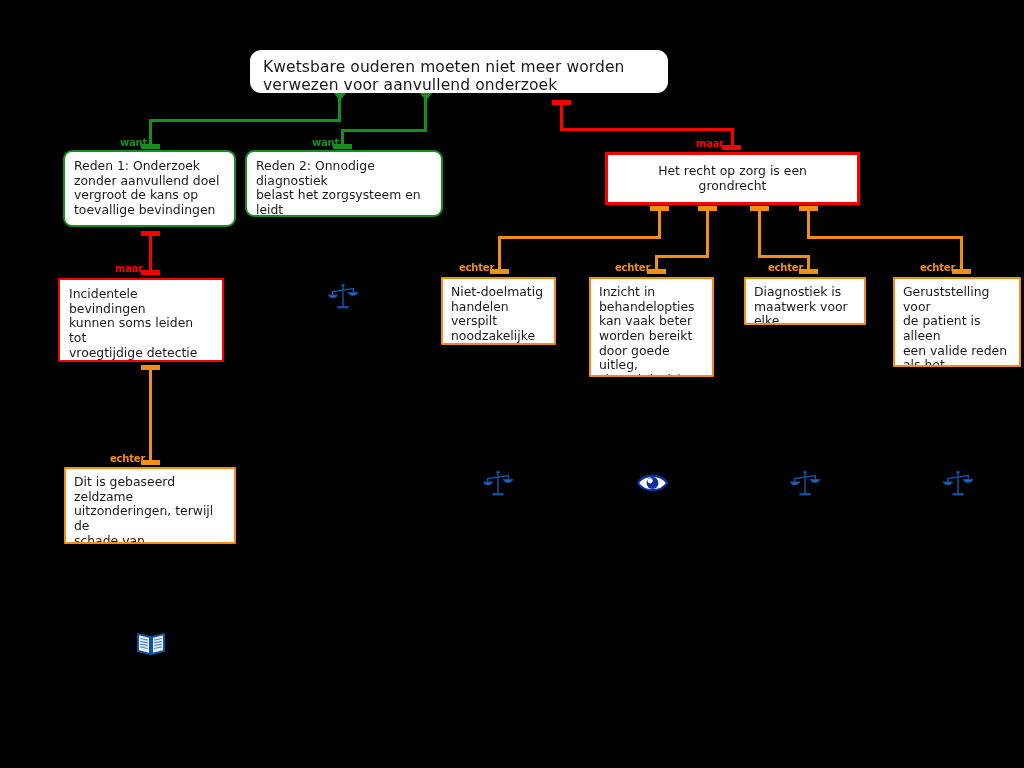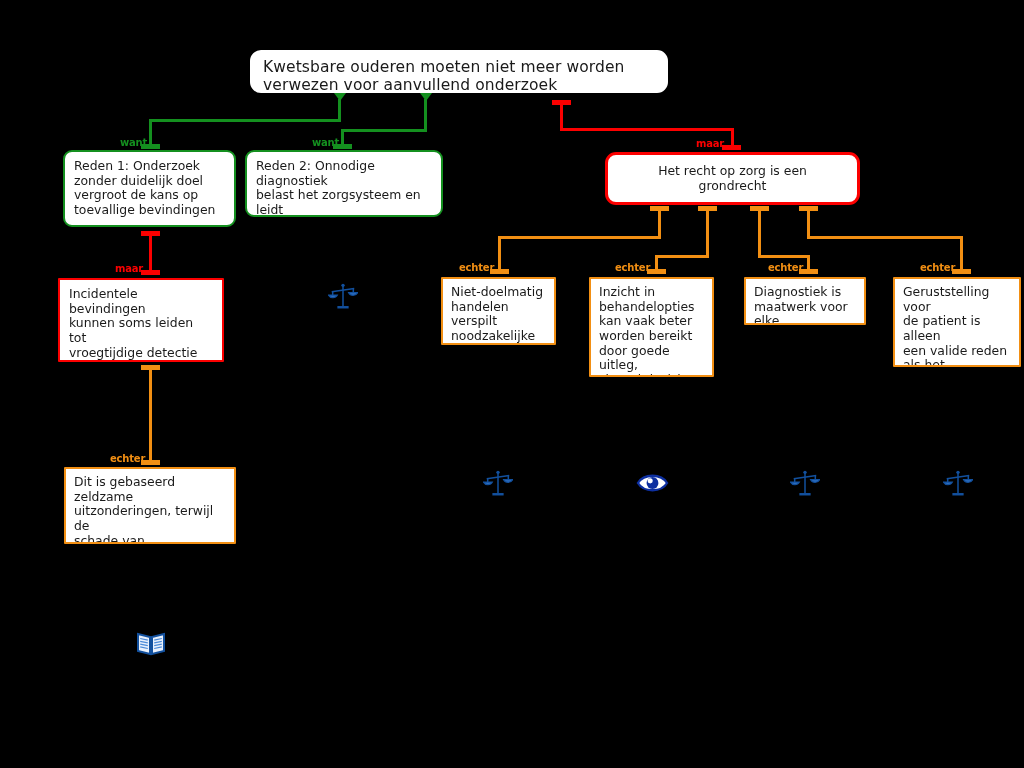--- a/index.html
+++ b/index.html
@@ -43,21 +43,21 @@
   .node.green {
     border: 2px solid #14901f;
     border-radius: 9px;
     font-size: 12.4px;
     padding: 7px 8px 6px 9px;
   }
 
   
   .node.red {
     border: 3px solid #fc0000;
-    border-radius: 11px;
+    border-radius: 0;
     font-size: 12.4px;
     padding: 7px 25px;
     display: flex;
     align-items: center;
     justify-content: center;
     text-align: center;
   }
 
   
   .node.redthin {
@@ -146,21 +146,21 @@
 
   <div class="cap red" style="left:552px; top:100px; width:19px;"></div>
   <div class="ln v red" style="left:560px; top:104px; height:27px;"></div>
   <div class="ln h red" style="left:560px; top:128px; width:174px;"></div>
   <div class="ln v red" style="left:731px; top:128px; height:20px;"></div>
   <div class="cap red" style="left:722px; top:145px; width:19px;"></div>
   <div class="conn-label red" style="left:696px; top:138px;">maar</div>
 
   <div class="node green" style="left:63px; top:150px; width:173px; height:77px;">
     <span class="txt">Reden 1: Onderzoek
-zonder duidelijk doel
+zonder aanvullend doel
 vergroot de kans op
 toevallige bevindingen</span>
   </div>
 
   <div class="node green" style="left:245px; top:150px; width:198px; height:67px;">
     <span class="txt">Reden 2: Onnodige diagnostiek
 belast het zorgsysteem en leidt
 tot verspilling van tijd, geld en
 capaciteit</span>
   </div>

